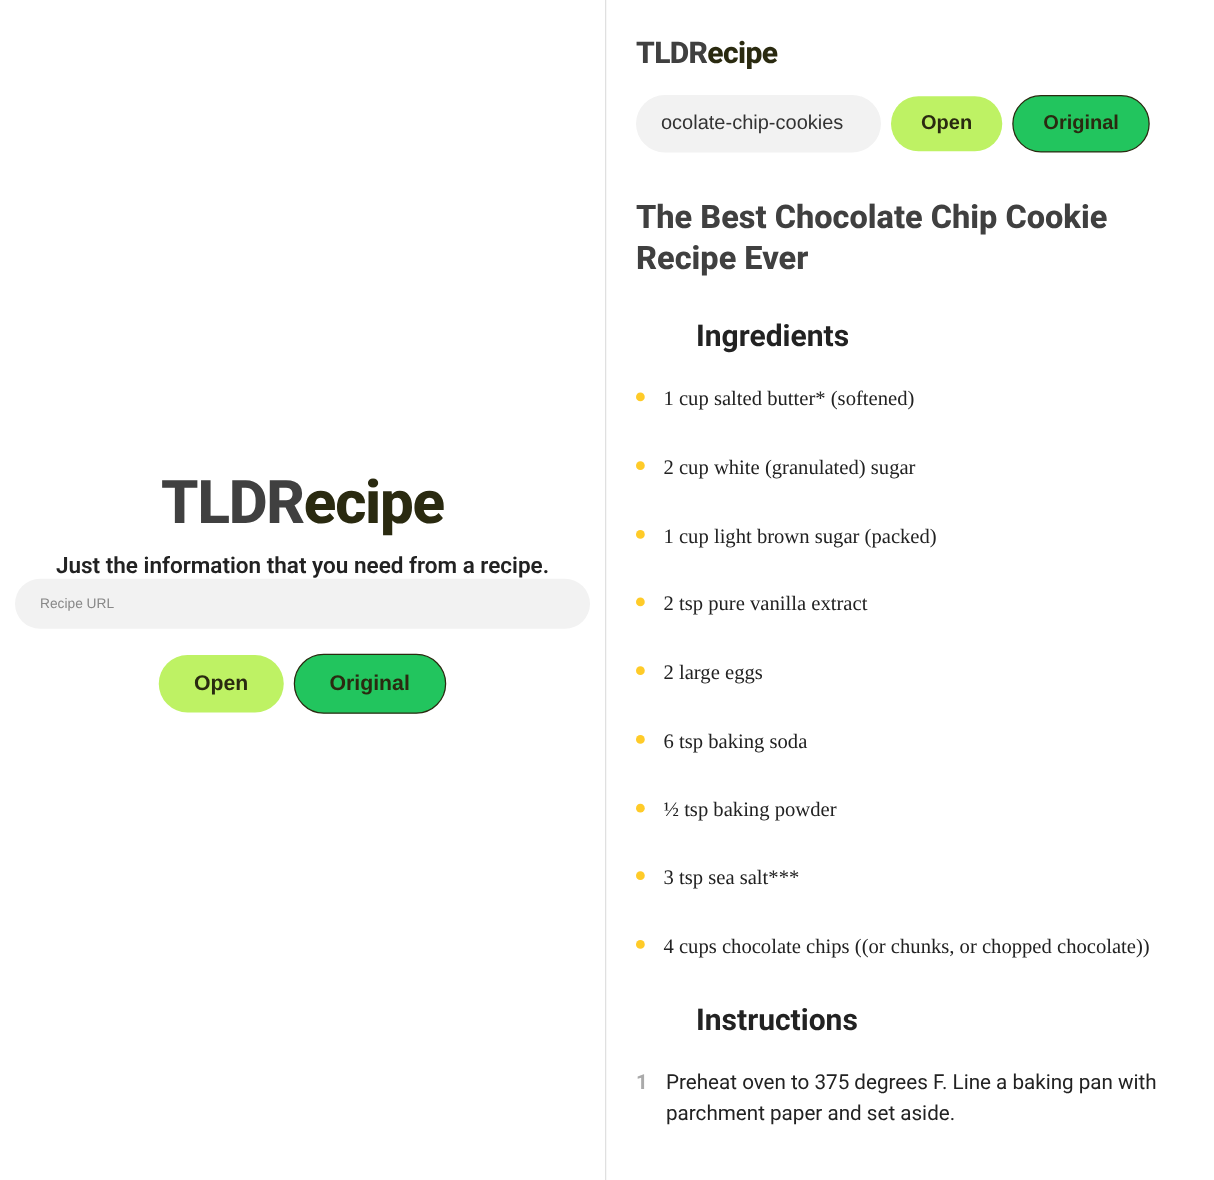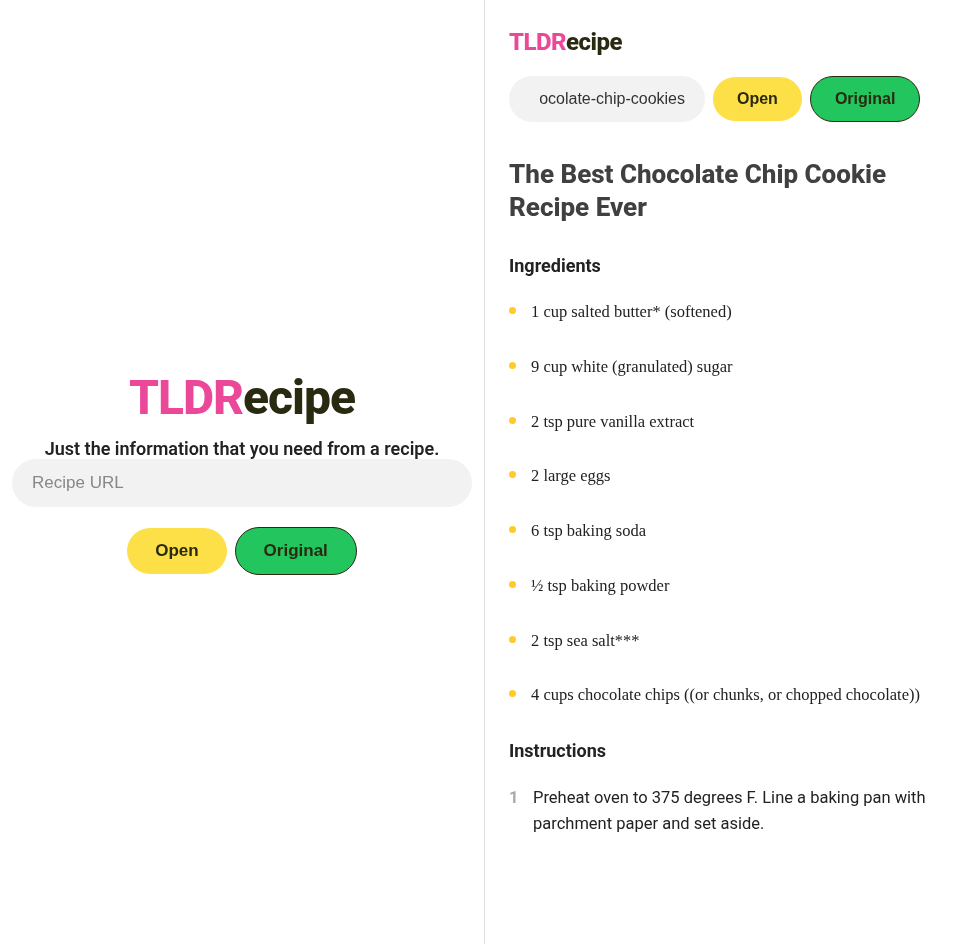--- a/index.html
+++ b/index.html
@@ -30,66 +30,65 @@
       font-weight: 800;
       letter-spacing: -1px;
       margin-bottom: 12px;
     }
     .logo-small {
       font-size: 24px;
       font-weight: 800;
       letter-spacing: -0.5px;
       margin-bottom: 20px;
     }
-    .logo-accent { color: #ec4899; }
+    .logo-accent { color: #404040; }
     .logo-rest { color: #2a2a10; text-align: right; }
     .tagline {
       font-size: 18px;
       font-weight: 600;
       color: #222;
     }
     .url-input {
       width: 460px;
       max-width: 100%;
       padding: 14px 20px;
-      font-size: 17px;
+      font-size: 11px;
       border: none;
       border-radius: 24px;
       background: #f2f2f2;
       color: #7f1d1d;
       margin-bottom: 20px;
     }
     .url-input::placeholder { color: #888; }
     .url-input-small {
       width: 196px;
       padding: 14px 20px;
       font-size: 16px;
       border: none;
       border-radius: 24px;
       background: #f2f2f2;
       color: #333;
-      text-align: right;
       overflow: hidden;
     }
     .button-row {
       display: flex;
       gap: 8px;
       justify-content: center;
       align-items: center;
     }
     .btn {
       padding: 13px 28px;
       font-size: 17px;
       font-weight: 700;
       border-radius: 24px;
       cursor: pointer;
       border: none;
     }
     .btn-primary {
-      background: #fde047;
+      background: #bef264;
       color: #2a2a10;
     }
     .btn-secondary {
       background: #22c55e;
       color: #2a2a10;
       border: 1.5px solid #2a2a10;
     }
     .right-header {
       display: flex;
       gap: 8px;
@@ -101,24 +100,25 @@
       font-size: 16px;
     }
     .recipe-title {
       font-size: 26px;
       font-weight: 800;
       color: #404040;
       margin-bottom: 32px;
       line-height: 1.25;
     }
     .section-header {
-      font-size: 18px;
+      font-size: 24px;
       font-weight: 700;
       color: #222;
       margin-bottom: 24px;
+      margin-left: 48px;
     }
     .ingredients-list {
       list-style: none;
       margin-bottom: 32px;
       font-family: Liberation Serif, serif;
     }
     .ingredients-list li {
       position: relative;
       padding-left: 22px;
       margin-bottom: 30px;
@@ -184,26 +184,27 @@
     <button class="btn btn-primary btn-sm">Open</button>
     <button class="btn btn-secondary btn-sm">Original</button>
   </div>
 
   <h2 class="recipe-title">The Best Chocolate Chip Cookie Recipe Ever</h2>
 
   <h3 class="section-header">Ingredients</h3>
 
   <ul class="ingredients-list" id="ingredients-list">
       <li>1 cup salted butter* (softened)</li>
-      <li>9 cup white (granulated) sugar</li>
+      <li>2 cup white (granulated) sugar</li>
+      <li>1 cup light brown sugar (packed)</li>
       <li>2 tsp pure vanilla extract</li>
       <li>2 large eggs</li>
       <li>6 tsp baking soda</li>
       <li>½ tsp baking powder</li>
-      <li>2 tsp sea salt***</li>
+      <li>3 tsp sea salt***</li>
       <li>4 cups chocolate chips ((or chunks, or chopped chocolate))</li>
     </ul>
 
   <h3 class="section-header">Instructions</h3>
 
   <ol class="instructions-list" id="instructions-list">
       <li>Preheat oven to 375 degrees F. Line a baking pan with parchment paper and set aside.</li>
     </ol>
 </div>
 

